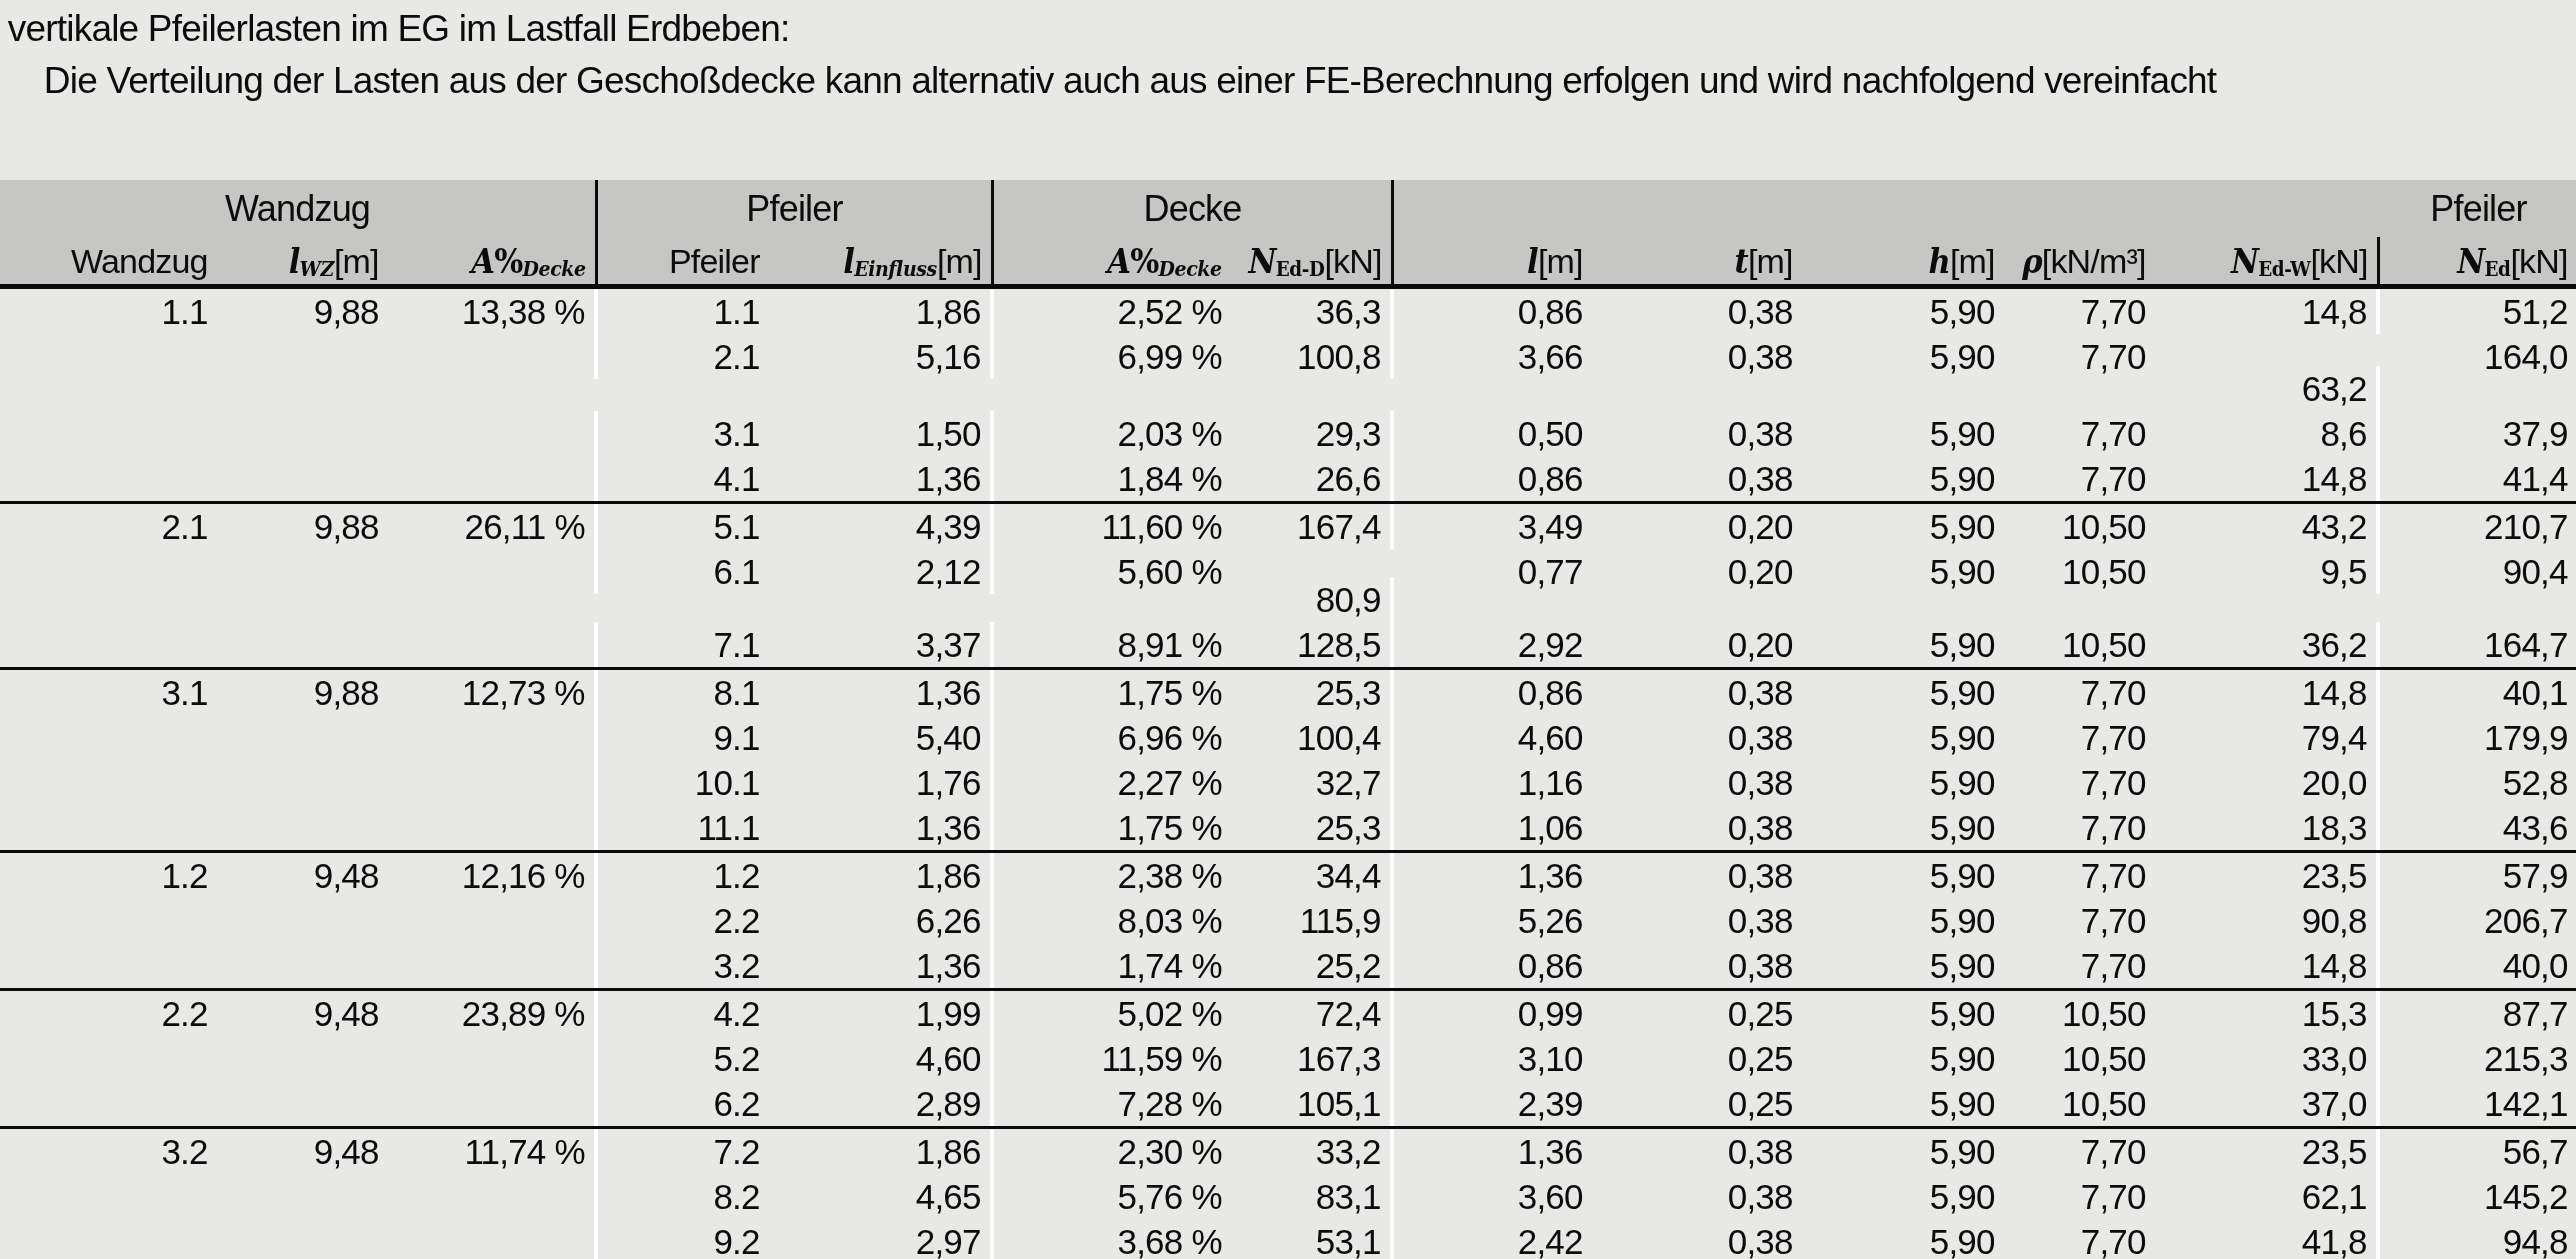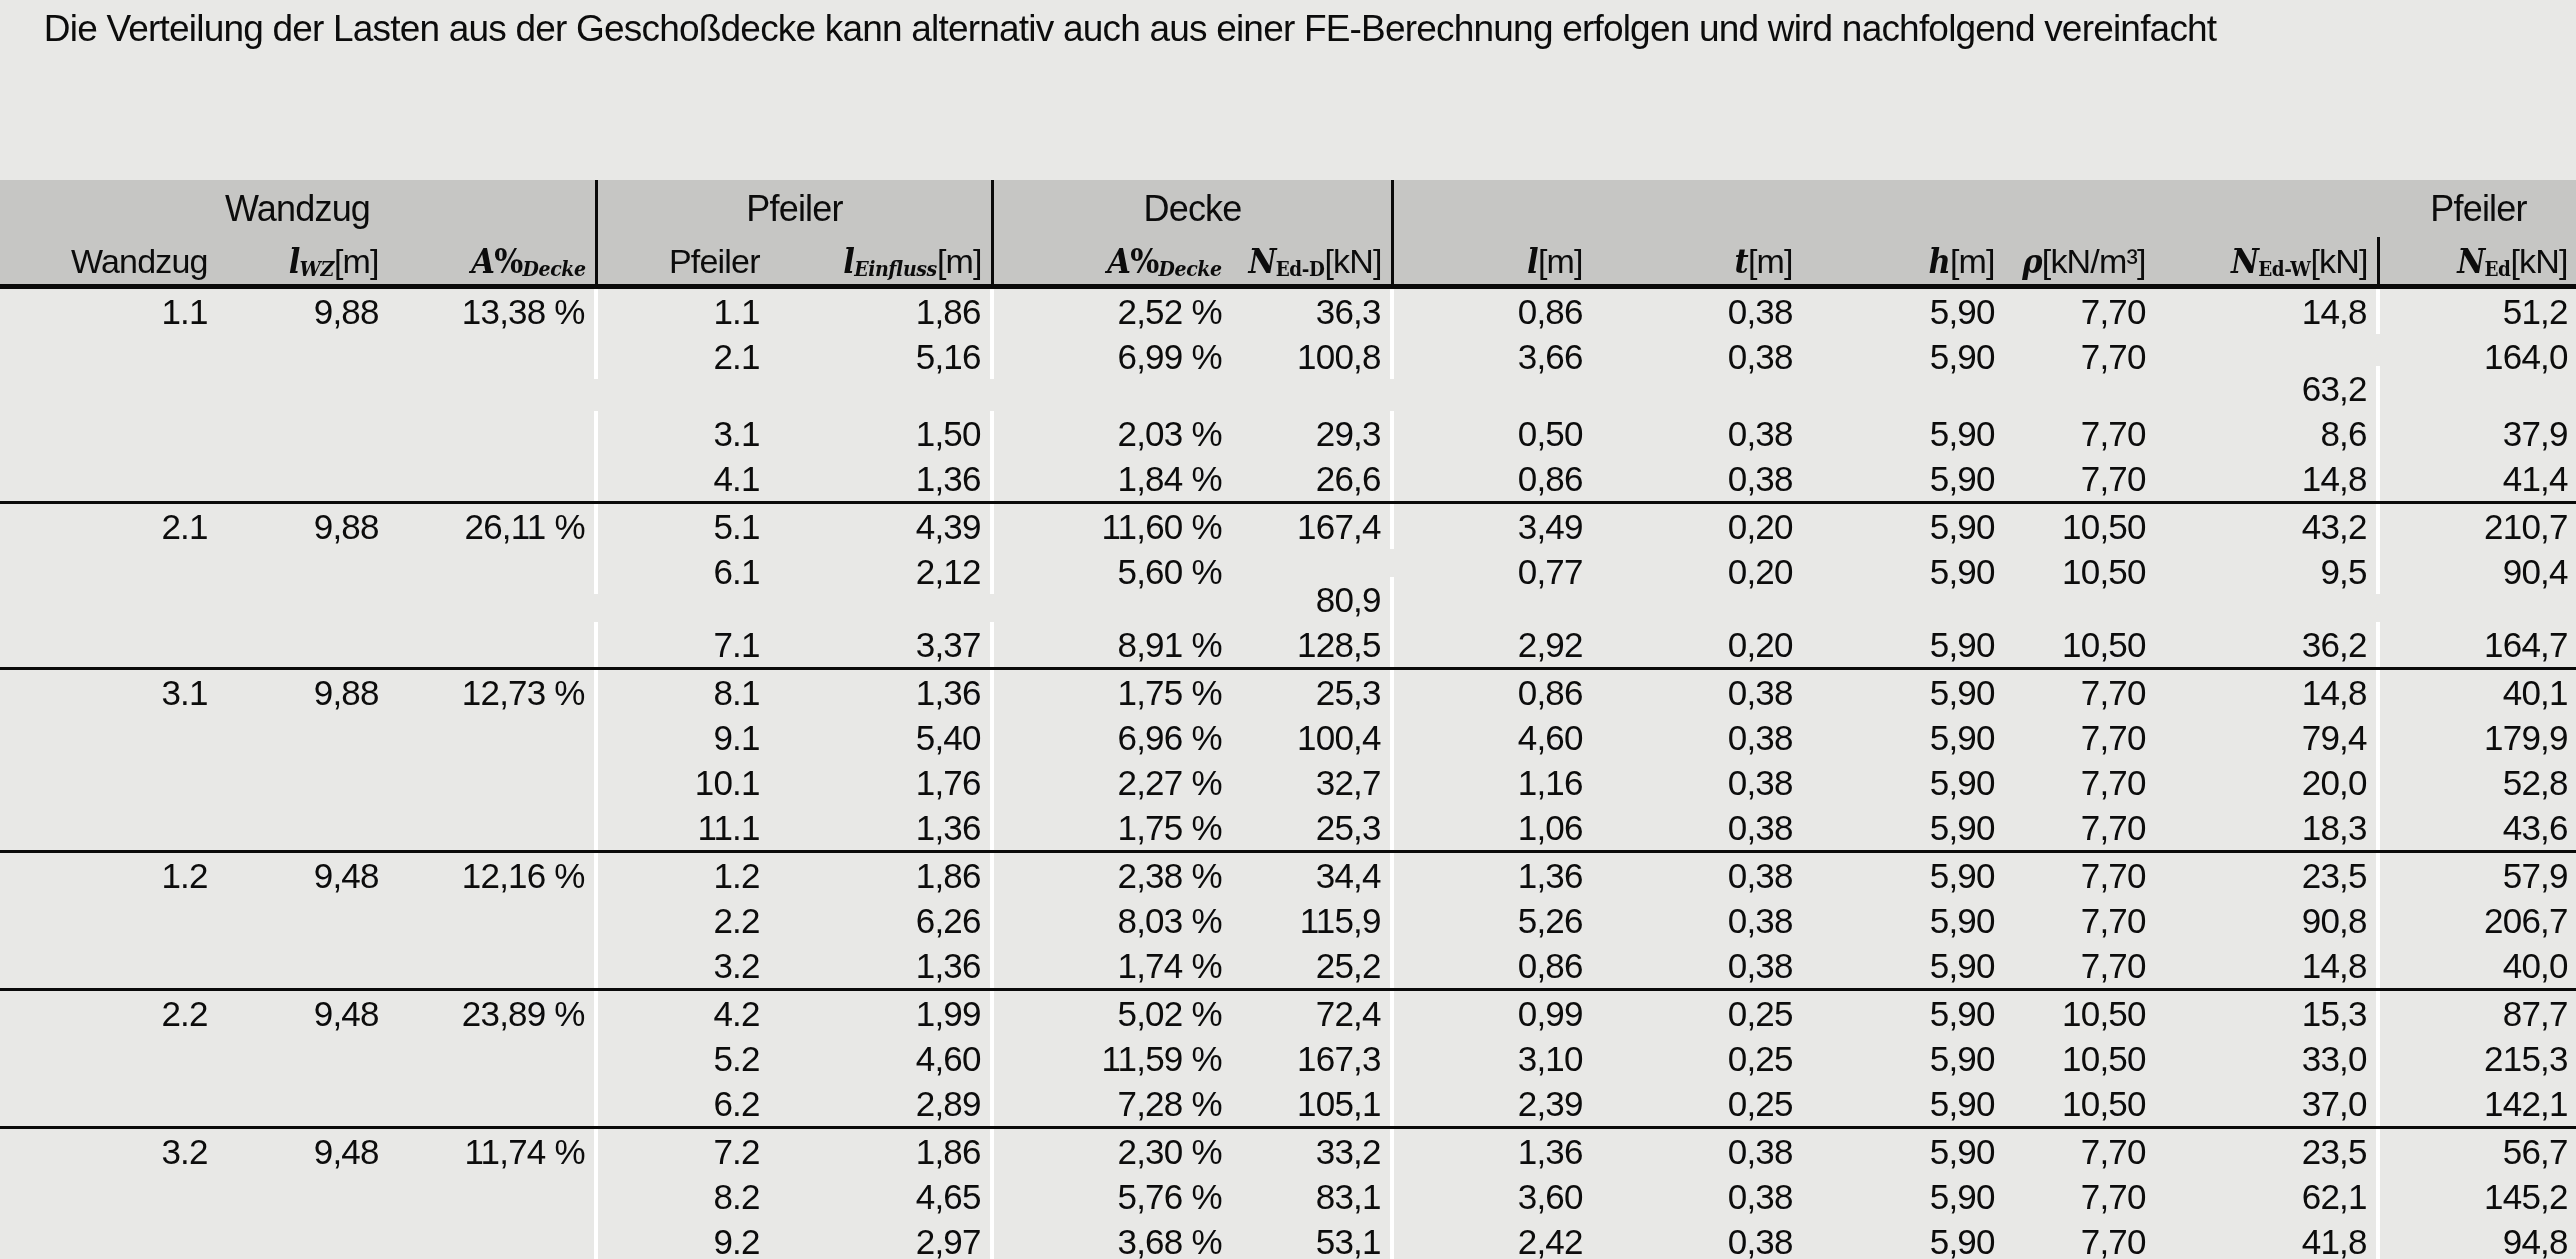--- a/index.html
+++ b/index.html
@@ -53,20 +53,21 @@
   .block .sepw{border-right:4.7px solid var(--sep-white);}
   
   .total{background:var(--band-bg);border-top:4.7px solid var(--line-black);}
   .total .cell{height:45px;font-size:35px;}
 </style>
 </head>
 <body>
 
 <div class="page">
   <div class="titleblock">
+    <div>vertikale Pfeilerlasten im EG im Lastfall Erdbeben:</div>
     <div class="indent">Die Verteilung der Lasten aus der Geschoßdecke kann alternativ auch aus einer FE-Berechnung erfolgen und wird nachfolgend vereinfacht</div>
   </div>
   <div class="table">
       <div class="grid hdr">
         <div class="gcell sepb" style="grid-column: 1 / span 3;">Wandzug</div>
         <div class="gcell sepb" style="grid-column: 4 / span 2;">Pfeiler</div>
         <div class="gcell sepb" style="grid-column: 6 / span 2;">Decke</div>
         <div class="gcell" style="grid-column: 13 / span 1;">Pfeiler</div>
         <div class="hcell" style="grid-area: 2 / 1 / auto / span 1;">
           <span>Wandzug</span>

